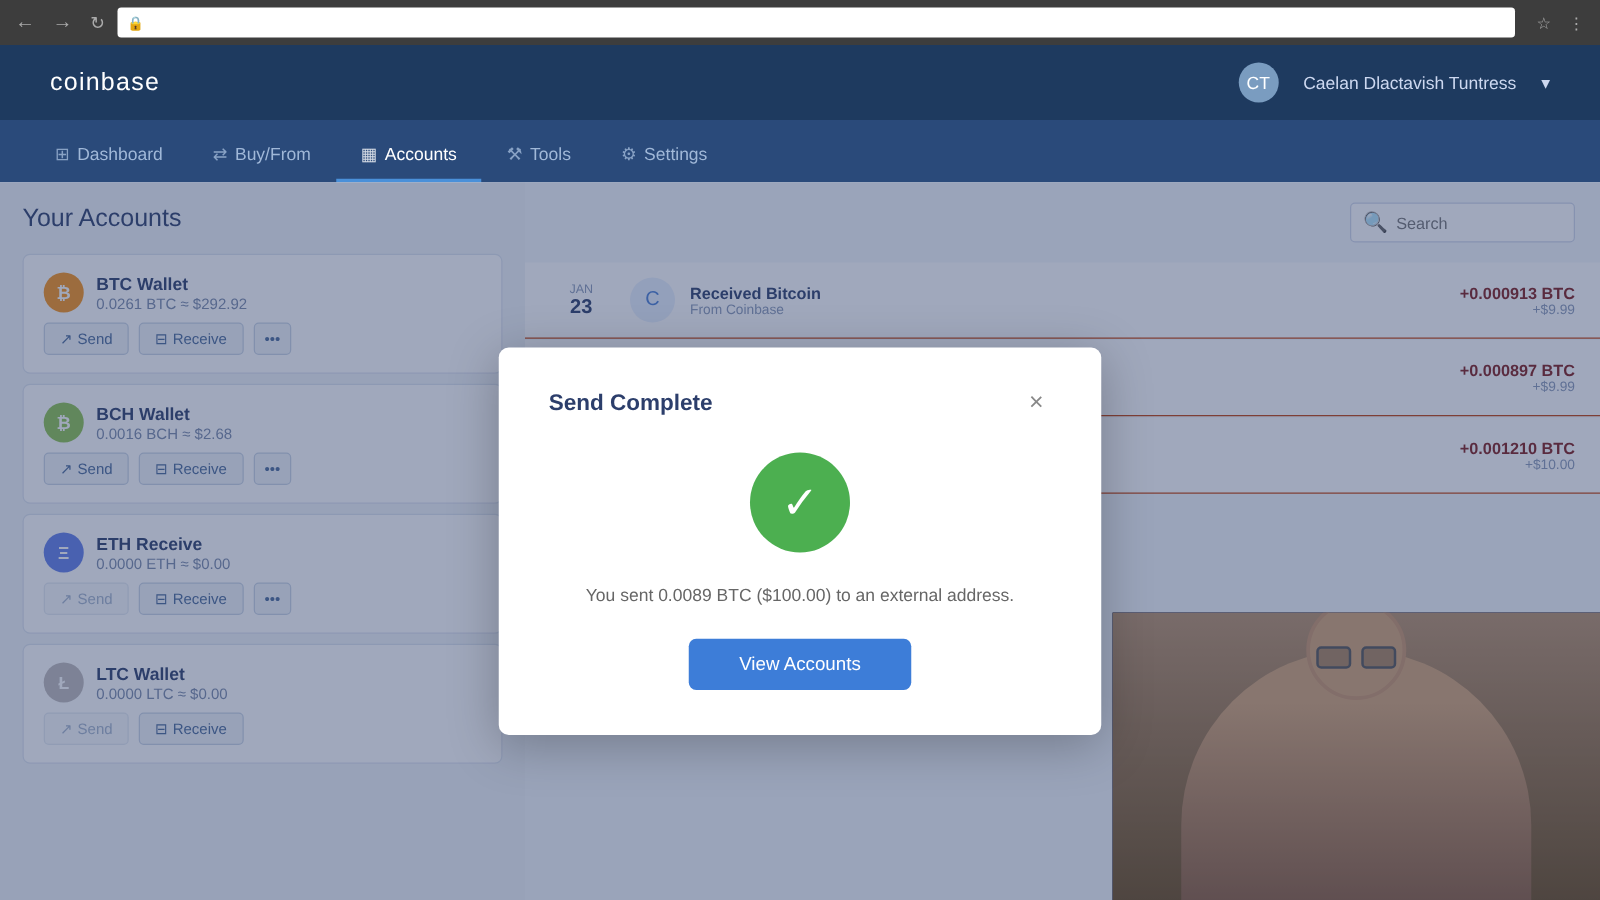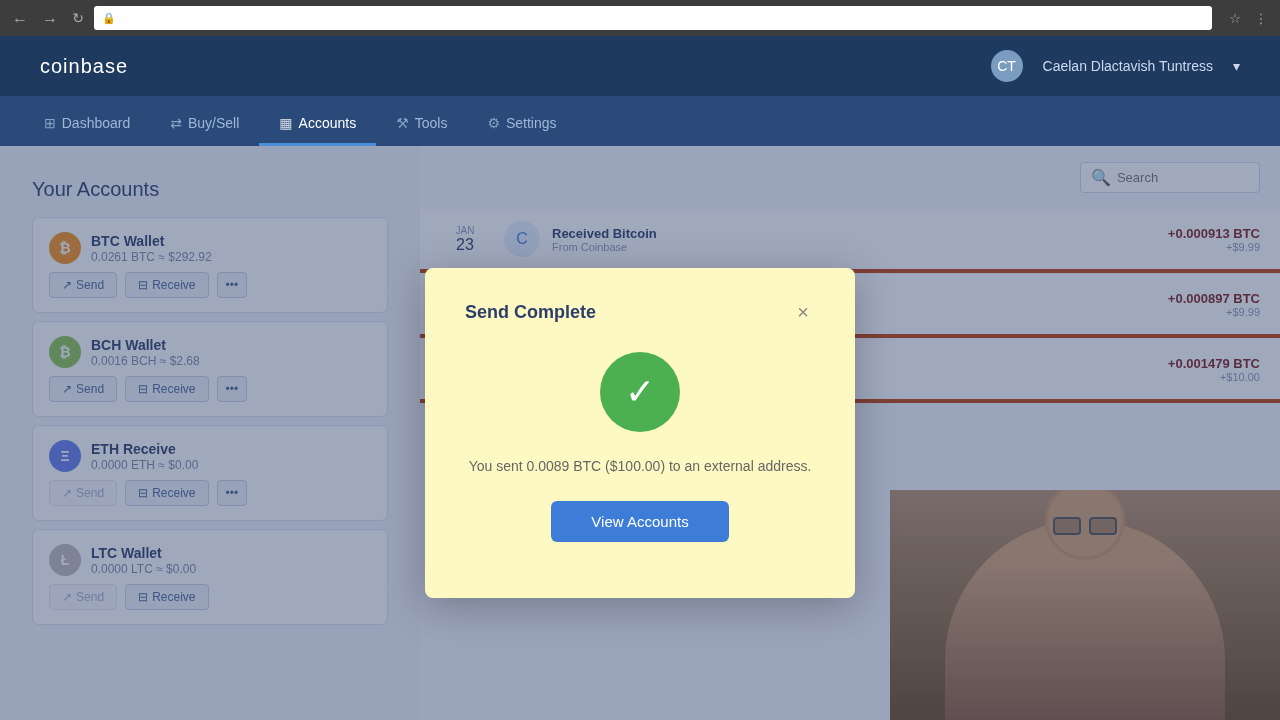--- a/index.html
+++ b/index.html
@@ -129,21 +129,21 @@
       flex: 1;
       background: #e8eef5;
       display: flex;
       position: relative;
     }
 
     
     .left-panel {
       width: 420px;
       background: #f0f4f8;
-      padding: 32px;
+      padding: 18px;
       overflow-y: auto;
       flex-shrink: 0;
     }
     .your-accounts-title {
       font-size: 20px;
       color: #2c3e6b;
       font-weight: 500;
       margin-bottom: 16px;
     }
 
@@ -222,31 +222,31 @@
       border: none; outline: none;
       font-size: 13px; color: #555;
       width: 100%;
       background: transparent;
     }
 
     .tx-item {
       display: flex;
       align-items: center;
       padding: 12px 20px;
-      border-bottom: 4px solid #c2410c;
+      border-bottom: 1px solid #c2410c;
       background: #fff;
       margin-bottom: 1px;
     }
     .tx-date {
       width: 50px;
       text-align: center;
       margin-right: 14px;
     }
     .tx-date-month { font-size: 10px; color: #8a9ab8; text-transform: uppercase; }
-    .tx-date-day { font-size: 16px; font-weight: 400; color: #2c3e6b; }
+    .tx-date-day { font-size: 16px; font-weight: 700; color: #2c3e6b; }
     .tx-icon {
       width: 36px; height: 36px;
       border-radius: 50%;
       display: flex; align-items: center; justify-content: center;
       font-size: 16px;
       margin-right: 12px;
       flex-shrink: 0;
     }
     .tx-icon.coinbase { background: #e8f0fe; color: #4a7fd4; }
     .tx-icon.received { background: #e8f4e8; color: #4caf50; }
@@ -263,24 +263,24 @@
       top: 0; left: 0; right: 0; bottom: 0;
       background: rgba(44, 62, 107, 0.45);
       display: flex;
       align-items: center;
       justify-content: center;
       z-index: 100;
     }
 
     
     .modal {
-      background: #fef9c3;
+      background: #ffffff;
       border-radius: 8px;
-      width: 430px;
-      padding: 32px 40px 56px;
+      width: 482px;
+      padding: 32px 40px 36px;
       position: relative;
       box-shadow: 0 8px 40px rgba(0,0,0,0.25);
     }
     .modal-header {
       display: flex;
       align-items: center;
       justify-content: space-between;
       margin-bottom: 28px;
     }
     .modal-title {
@@ -383,21 +383,21 @@
     </div>
   </div>
 
   <div class="nav-tabs">
     <div class="nav-tab">
       <span class="nav-tab-icon">⊞</span>
       <span>Dashboard</span>
     </div>
     <div class="nav-tab">
       <span class="nav-tab-icon">⇄</span>
-      <span>Buy/Sell</span>
+      <span>Buy/From</span>
     </div>
     <div class="nav-tab active">
       <span class="nav-tab-icon">▦</span>
       <span>Accounts</span>
     </div>
     <div class="nav-tab">
       <span class="nav-tab-icon">⚒</span>
       <span>Tools</span>
     </div>
     <div class="nav-tab">
@@ -547,21 +547,21 @@
         <div class="tx-date">
           <div class="tx-date-month">JAN</div>
           <div class="tx-date-day">21</div>
         </div>
         <div class="tx-icon received">↓</div>
         <div class="tx-info">
           <div class="tx-title">Received Bitcoin</div>
           <div class="tx-subtitle">From Bitcoin address</div>
         </div>
         <div class="tx-amount">
-          <div class="tx-btc">+0.001479 BTC</div>
+          <div class="tx-btc">+0.001210 BTC</div>
           <div class="tx-usd">+$10.00</div>
         </div>
       </div>
     </div>
 
     <div class="overlay">
 
       <div class="modal">
         <div class="modal-header">
           <span class="modal-title">Send Complete</span>

